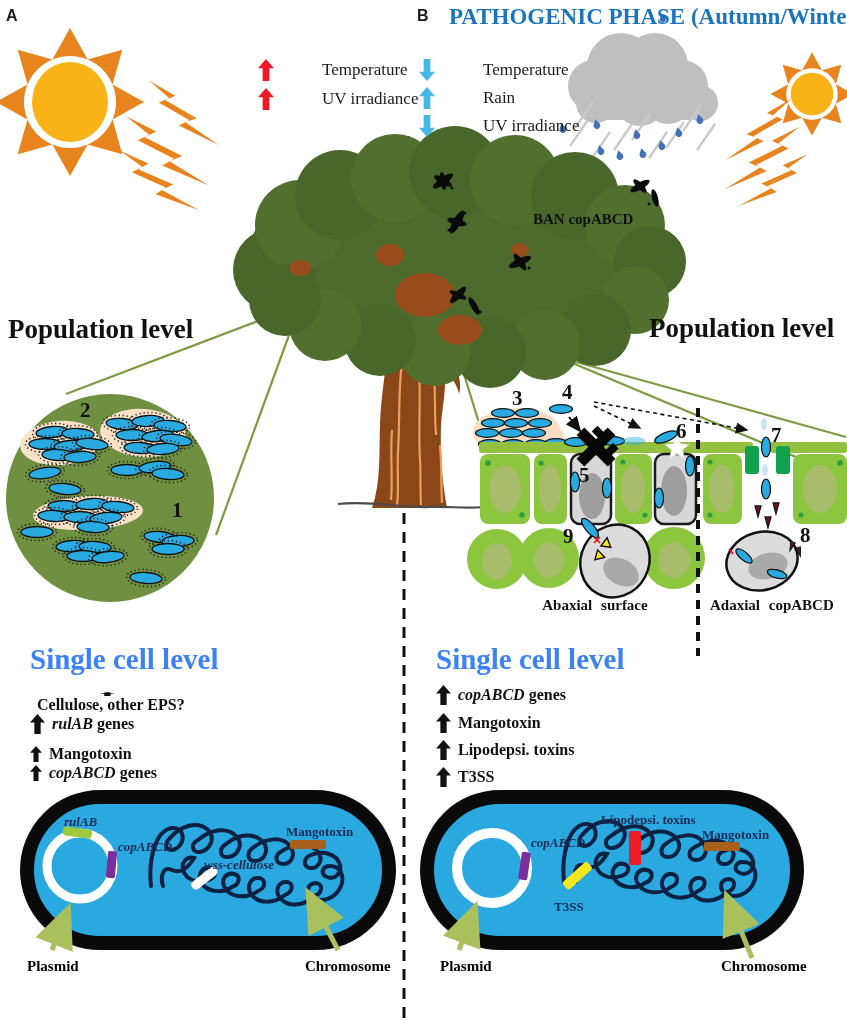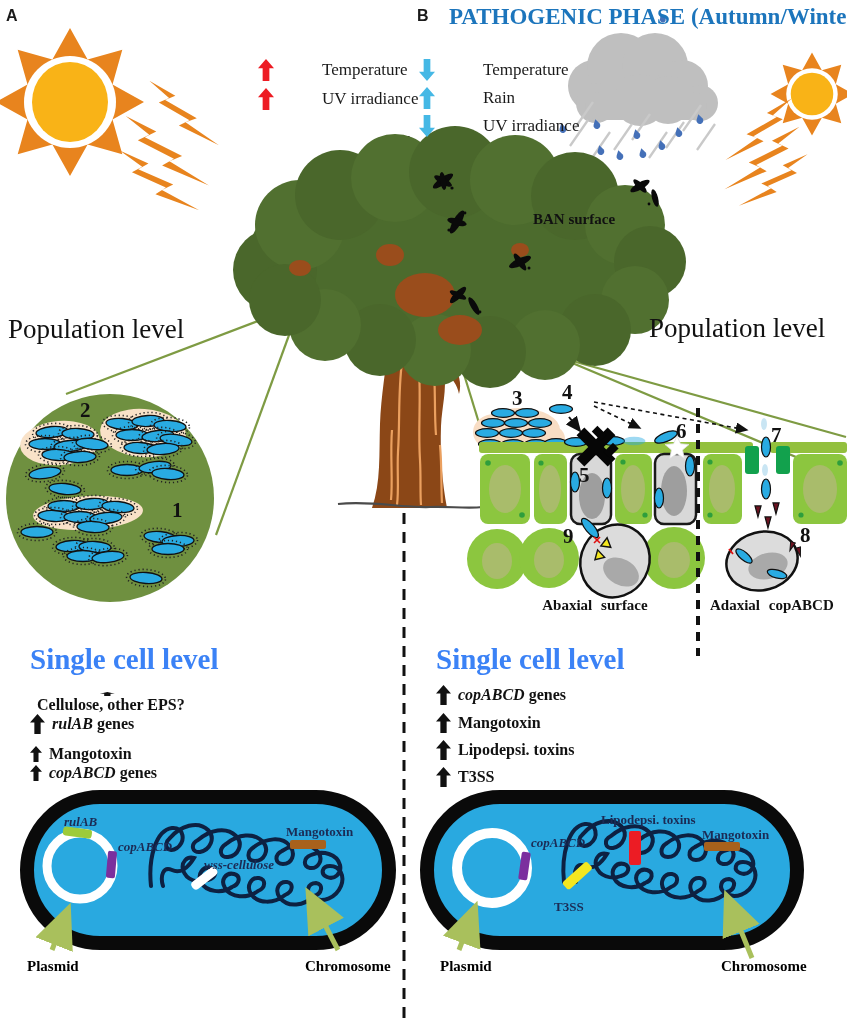--- a/index.html
+++ b/index.html
@@ -14,21 +14,21 @@
   .factor-row{position:absolute;display:flex;align-items:center;height:24px;}
   .factor-label{font-size:17px;color:#1a1a1a;padding-left:8px;white-space:nowrap;margin-left:40px;}
   .blockarrow{display:inline-block;width:16px;height:22px;
     clip-path:polygon(50% 0,100% 42%,71% 42%,71% 100%,29% 100%,29% 42%,0 42%);}
   .arr-red{background:#ED1C24;}
   .arr-blue{background:#45B8E5;}
   .arr-black{background:#111;}
   .arr-down{transform:rotate(180deg);}
   .arr-lg{width:15px;height:20px;}
   .arr-sm{width:12px;height:16px;}
-  .pop-heading{font-weight:normal;font-size:27px;color:#111;white-space:nowrap;}
+  .pop-heading{font-weight:bold;font-size:27px;color:#111;white-space:nowrap;}
   .sc-heading{font-weight:bold;font-size:29px;color:#3b82f6;white-space:nowrap;}
   .sc-row{position:absolute;display:flex;align-items:center;height:22px;}
   .sc-label{font-size:16px;font-weight:bold;color:#111;padding-left:7px;white-space:nowrap;}
   .sc-label i{font-style:italic;}
   .num{font-weight:bold;font-size:21px;color:#111;}
   .ban{font-weight:bold;font-size:15px;color:#111;white-space:nowrap;}
   .surf{font-weight:bold;font-size:15px;color:#111;text-align:center;word-spacing:5px;white-space:nowrap;font-family:Liberation Serif, serif;}
   .gene{font-weight:bold;font-size:13px;color:#1B2B55;white-space:nowrap;}
   .gene.it{font-style:italic;}
   .organ{font-weight:bold;font-size:15px;color:#000;white-space:nowrap;}
@@ -436,21 +436,21 @@
 </div>
 <div class="factor-row" style="left:419px;top:86px;">
   <span class="blockarrow arr-blue"></span>
   <span class="factor-label">Rain</span>
 </div>
 <div class="factor-row" style="left:419px;top:114px;">
   <span class="blockarrow arr-blue arr-down"></span>
   <span class="factor-label">UV irradiance</span>
 </div>
 
-<div class="abs ban" style="left:533px;top:211px;">BAN surface</div>
+<div class="abs ban" style="left:533px;top:211px;">BAN copABCD</div>
 
 <div class="abs pop-heading" style="left:8px;top:314px;">Population level</div>
 <div class="abs pop-heading" style="left:649px;top:313px;">Population level</div>
 
 <div class="abs num" style="left:172px;top:498px;">1</div>
 <div class="abs num" style="left:80px;top:398px;">2</div>
 <div class="abs num" style="left:512px;top:386px;">3</div>
 <div class="abs num" style="left:562px;top:380px;">4</div>
 <div class="abs num" style="left:579px;top:463px;">5</div>
 <div class="abs num" style="left:676px;top:419px;">6</div>

